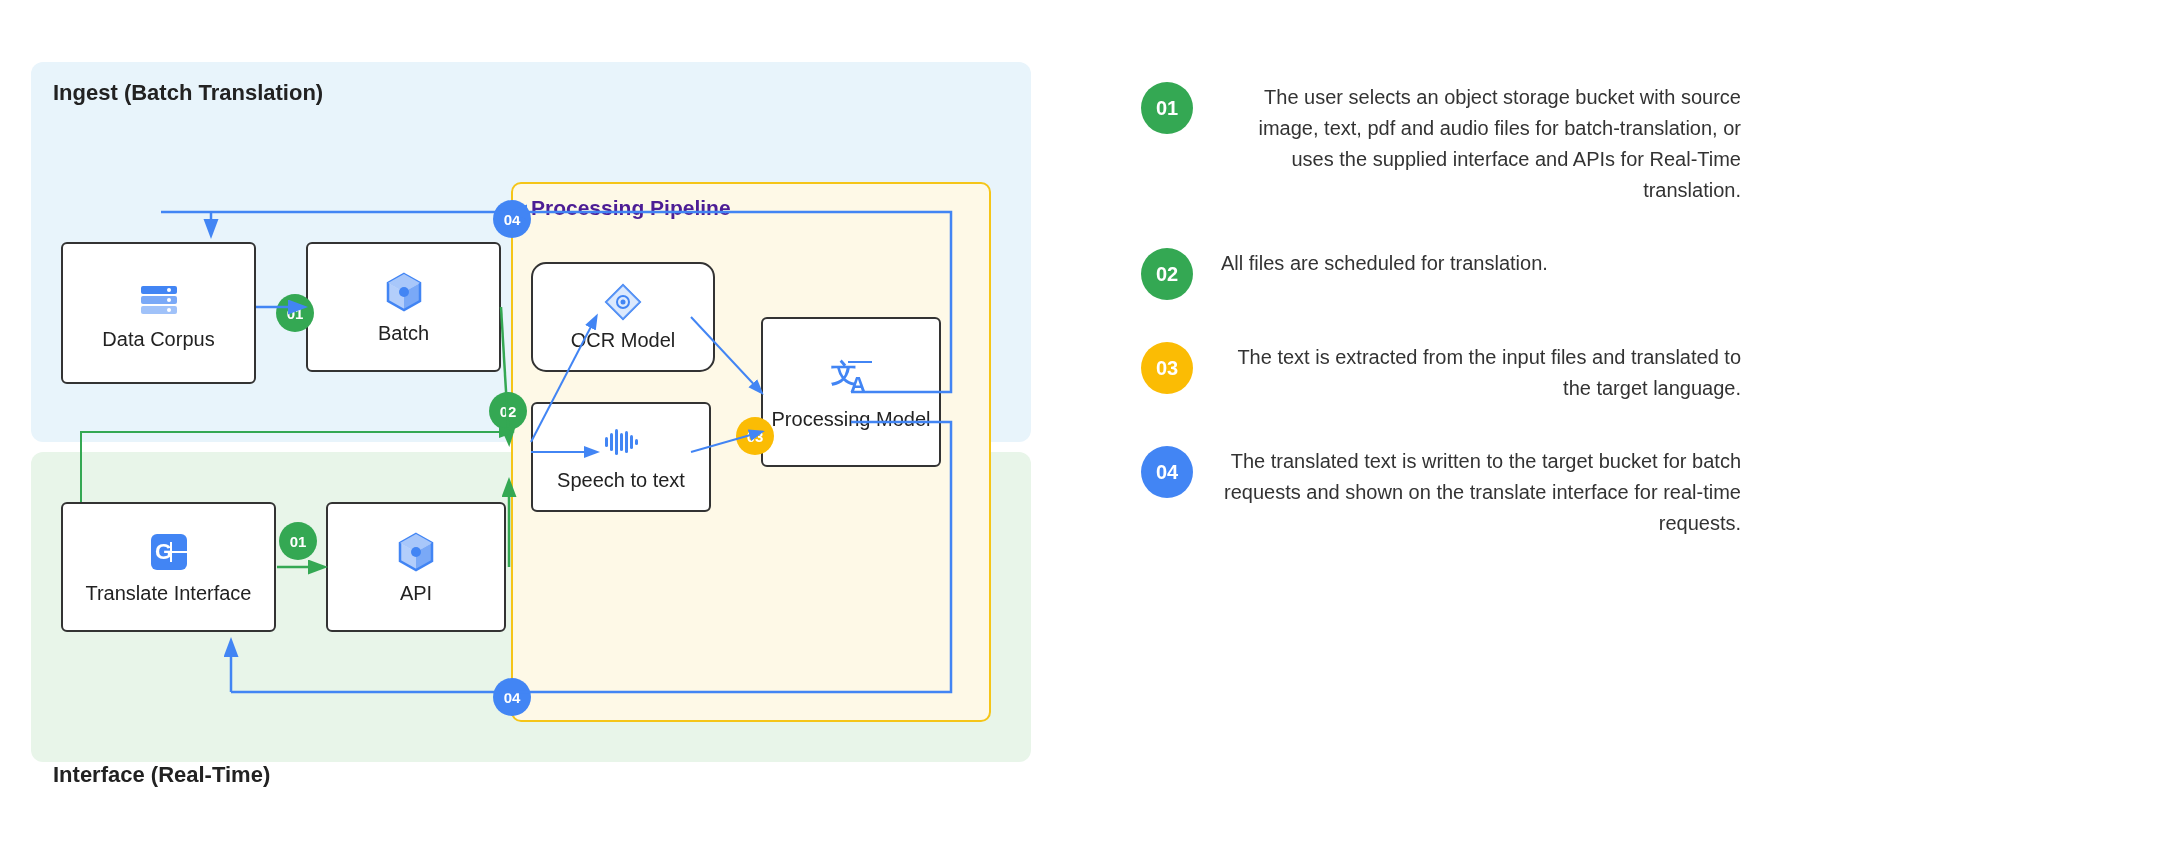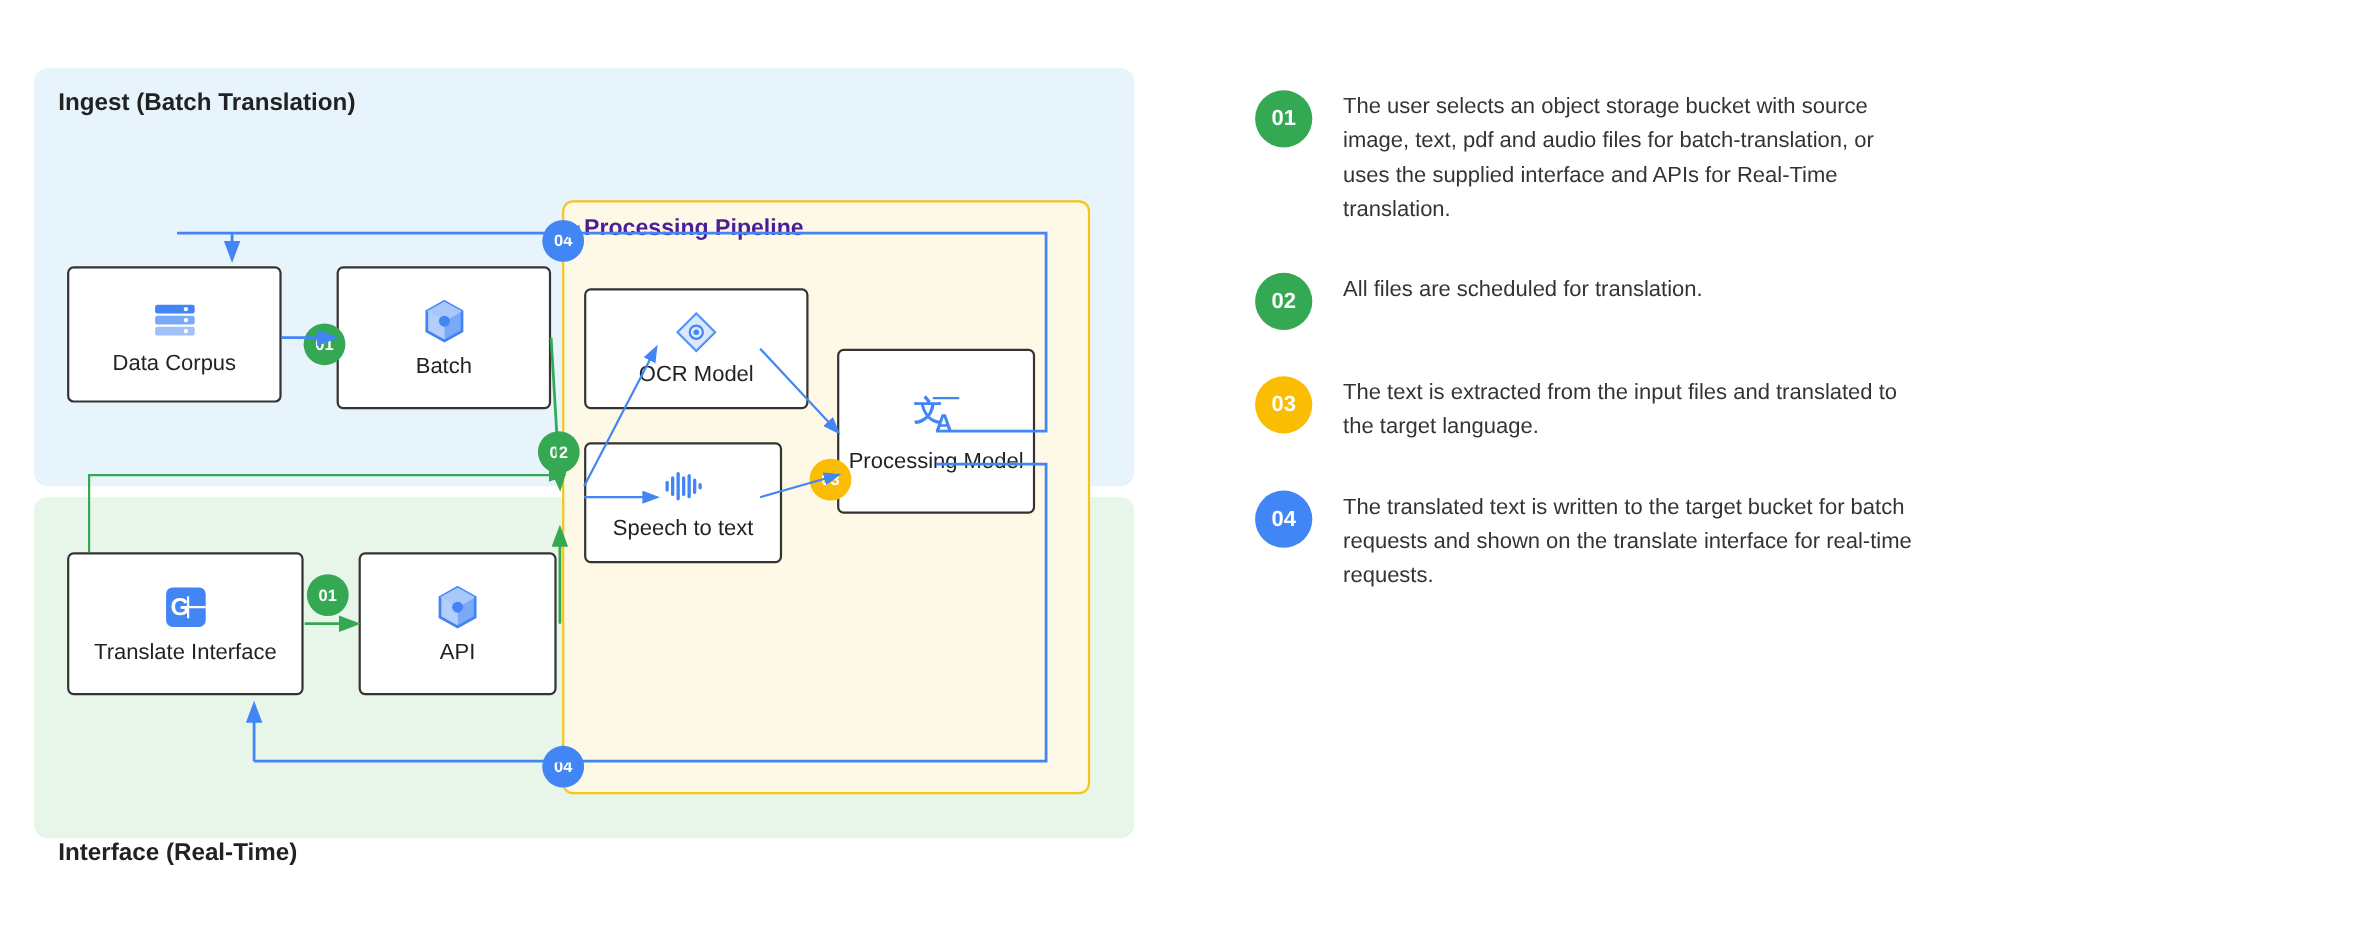--- a/index.html
+++ b/index.html
@@ -91,41 +91,41 @@
     }
     .box-label {
       font-size: 20px;
       font-weight: 500;
       color: #222;
       text-align: center;
     }
     
     .data-corpus-box {
       top: 180px; left: 30px;
-      width: 195px; height: 124px;
+      width: 195px; height: 142px;
     }
     
     .batch-box {
       top: 180px; left: 275px;
       width: 195px; height: 130px;
     }
     
     .translate-interface-box {
       top: 440px; left: 30px;
       width: 215px; height: 130px;
     }
     
     .api-box {
       top: 440px; left: 295px;
       width: 180px; height: 130px;
     }
     
     .ocr-box {
       top: 200px; left: 500px;
-      width: 204px; height: 110px;
+      width: 184px; height: 110px; border-radius: 15px;
     }
     
     .speech-box {
       top: 340px; left: 500px;
       width: 180px; height: 110px;
     }
     
     .translation-box {
       top: 255px; left: 730px;
       width: 180px; height: 150px;
@@ -174,20 +174,21 @@
       display: flex; align-items: center; justify-content: center;
       font-weight: 700; font-size: 20px;
       color: #fff;
       flex-shrink: 0;
     }
     .legend-text {
       font-size: 20px;
       color: #333;
       line-height: 1.55;
       max-width: 520px;
+      text-align: right;
     }
   </style>
 </head>
 <body>
 
 <div class="container">
 
   <div class="diagram">
 
     <div class="ingest-area"></div>

